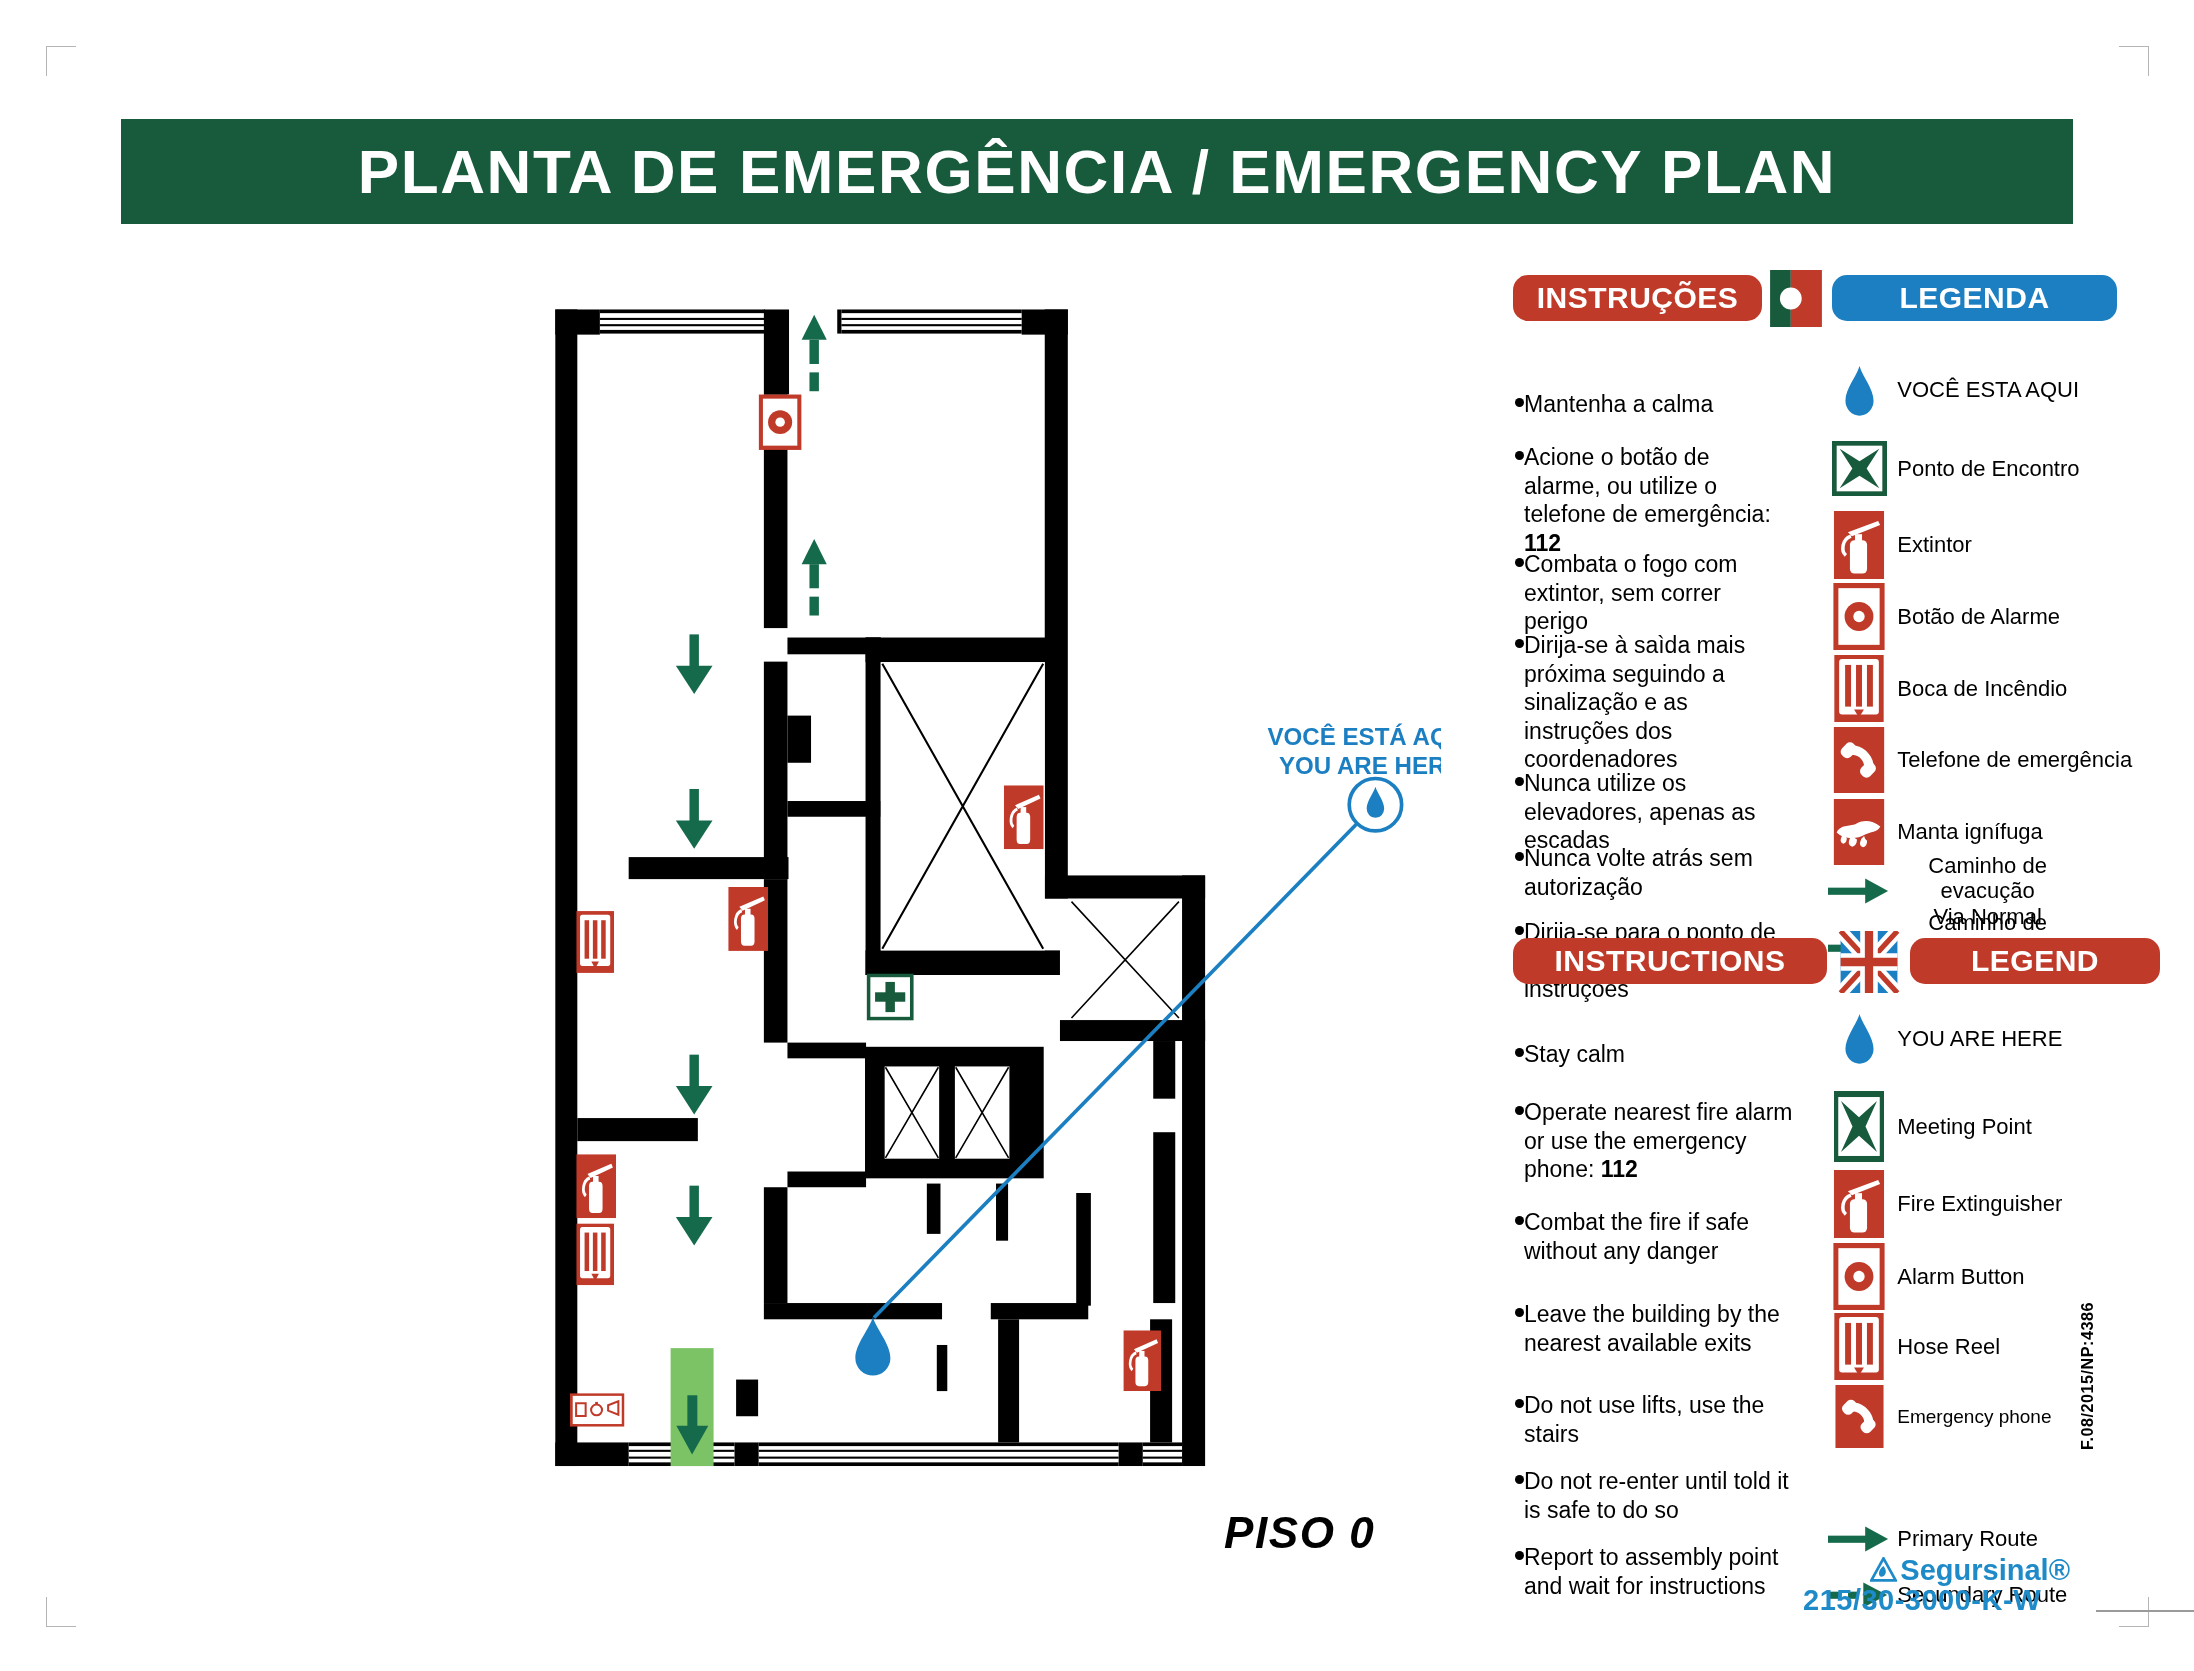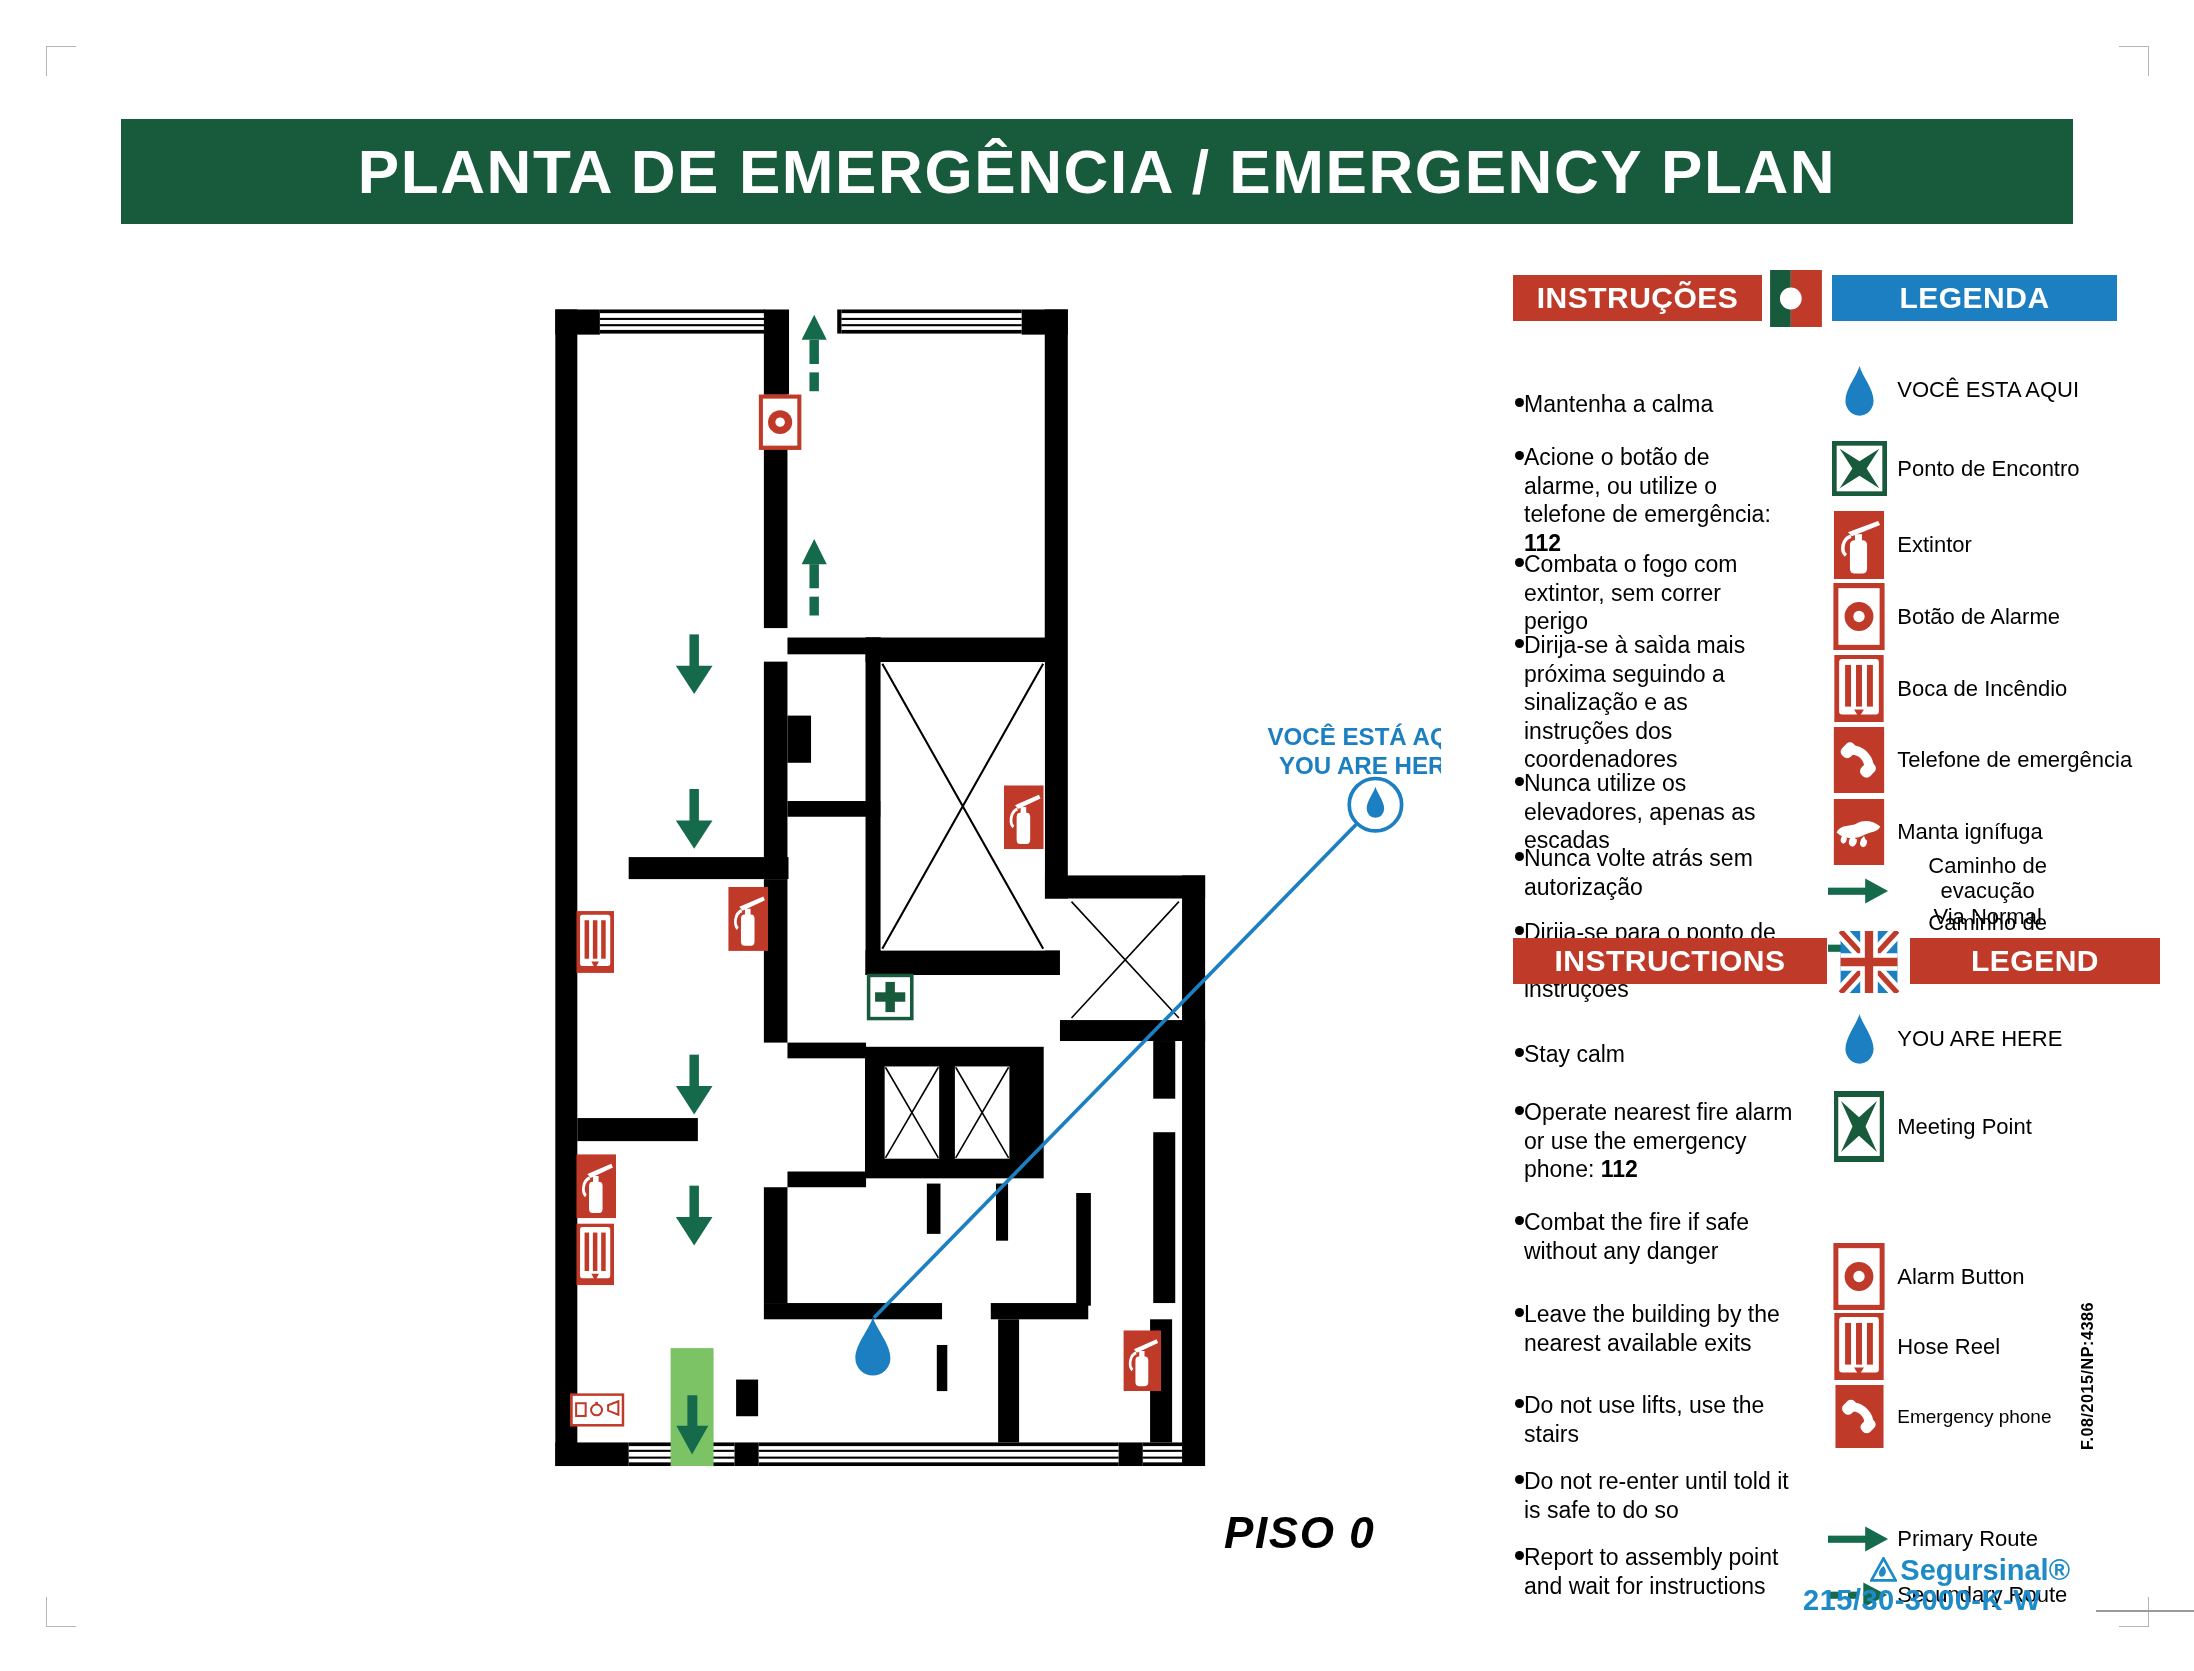--- a/index.html
+++ b/index.html
@@ -2,21 +2,21 @@
 <html style="font-size:8.4px"><head>
 <meta charset="utf-8">
 <style>
   html,body{margin:0;padding:0;background:#fff;}
   .page{position:relative;width:2194px;height:1672px;background:#fff;overflow:hidden;
         font-family:"Liberation Sans",sans-serif;color:#000;padding-left:23px;}
   .abs{position:absolute;}
   .title-bar{left:121px;top:119px;width:1952px;height:105px;background:#185a3c;color:#fff;
     display:flex;align-items:center;justify-content:center;font-size:62px;font-weight:bold;letter-spacing:1.6px;white-space:nowrap;}
   .hdr{position:absolute;height:46px;color:#fff;display:flex;align-items:center;justify-content:center;
-       font-size:30px;font-weight:bold;letter-spacing:0.5px;}
+       font-size:30px;font-weight:bold;letter-spacing:0.5px;border-radius:15px;}
   .hdr.red{background:#c03a2a;}
   .hdr.blue{background:#1b7fc2;}
   .flagbox{position:absolute;}
   .instr{position:absolute;left:1515px;width:304px;display:flex;}
   .instr .dot{width:9px;height:9px;border-radius:50%;background:#000;flex:none;margin-top:7.9px;}
   .instr .itx{font-size:23px;line-height:1.24;width:265px;}
   .instr.en .itx{width:275px;}
   .lrow{position:absolute;left:1828px;width:314px;display:flex;align-items:center;}
   .licell{width:62px;flex:none;display:flex;align-items:center;justify-content:center;}
   .llabel{font-size:22px;padding-left:7.3px;white-space:nowrap;}
@@ -393,20 +393,28 @@
     <div class="llabel">YOU ARE HERE</div>
     </div>
   <div class="lrow" style="top:1091px;height:71px">
     <div class="licell">
         <svg width="50" height="71" viewBox="0 0 100 100" preserveAspectRatio="none">
           <use href="#sym-meeting"></use>
         </svg>
       </div>
     <div class="llabel">Meeting Point</div>
     </div>
+  <div class="lrow" style="top:1170px;height:68px">
+    <div class="licell">
+        <svg width="52" height="68" viewBox="0 0 100 135">
+          <use href="#sym-extinguisher"></use>
+        </svg>
+      </div>
+    <div class="llabel">Fire Extinguisher</div>
+    </div>
   <div class="lrow" style="top:1243px;height:67px">
     <div class="licell">
         <svg width="52" height="67" viewBox="0 0 100 130">
           <use href="#sym-alarm"></use>
         </svg>
       </div>
     <div class="llabel">Alarm Button</div>
     </div>
   <div class="lrow" style="top:1313px;height:67px">
     <div class="licell">

